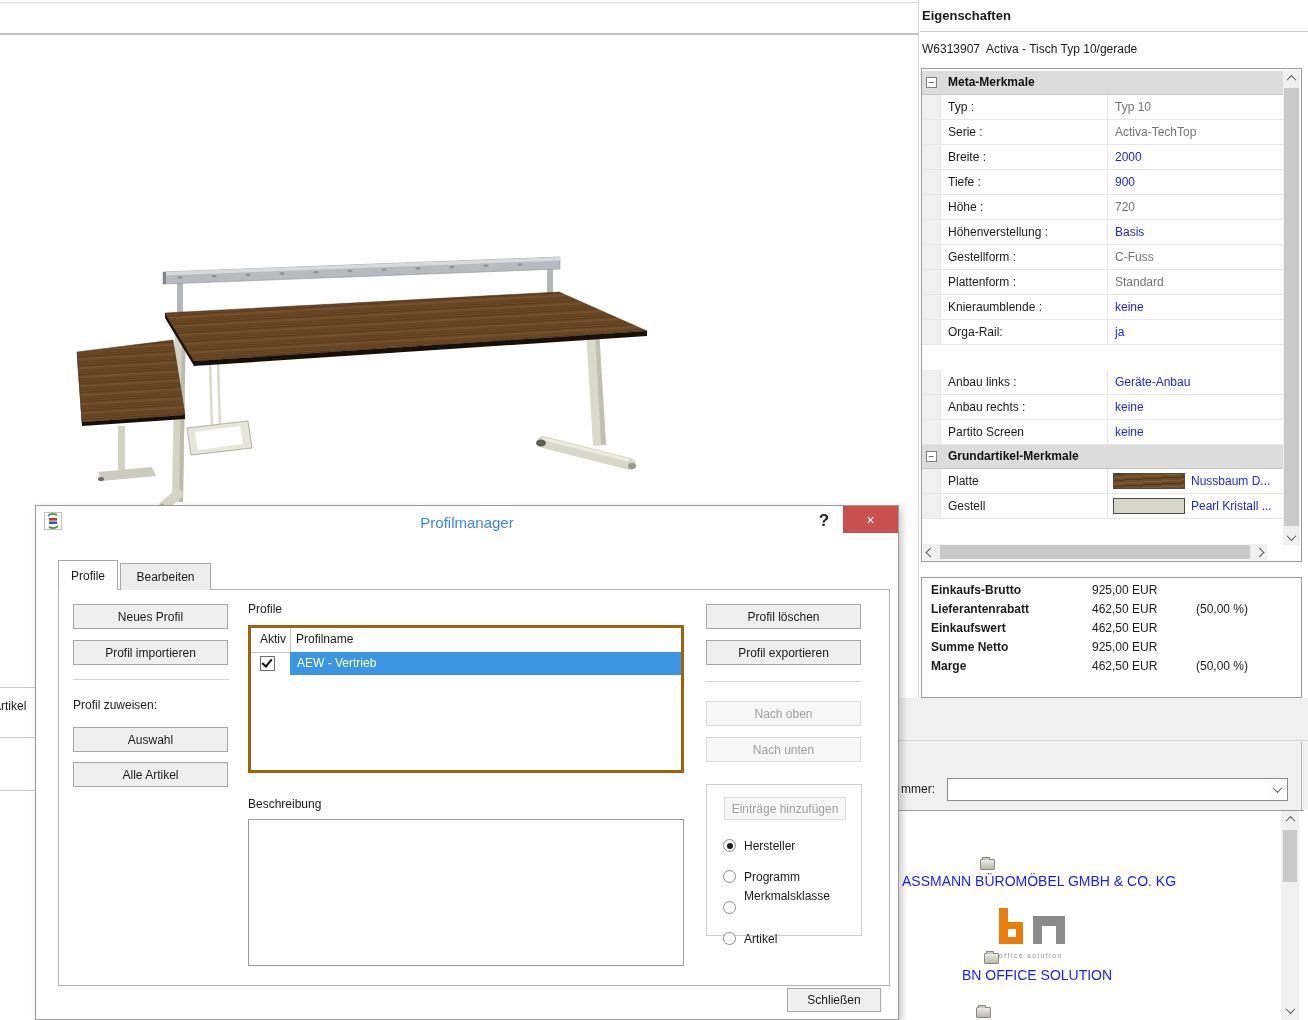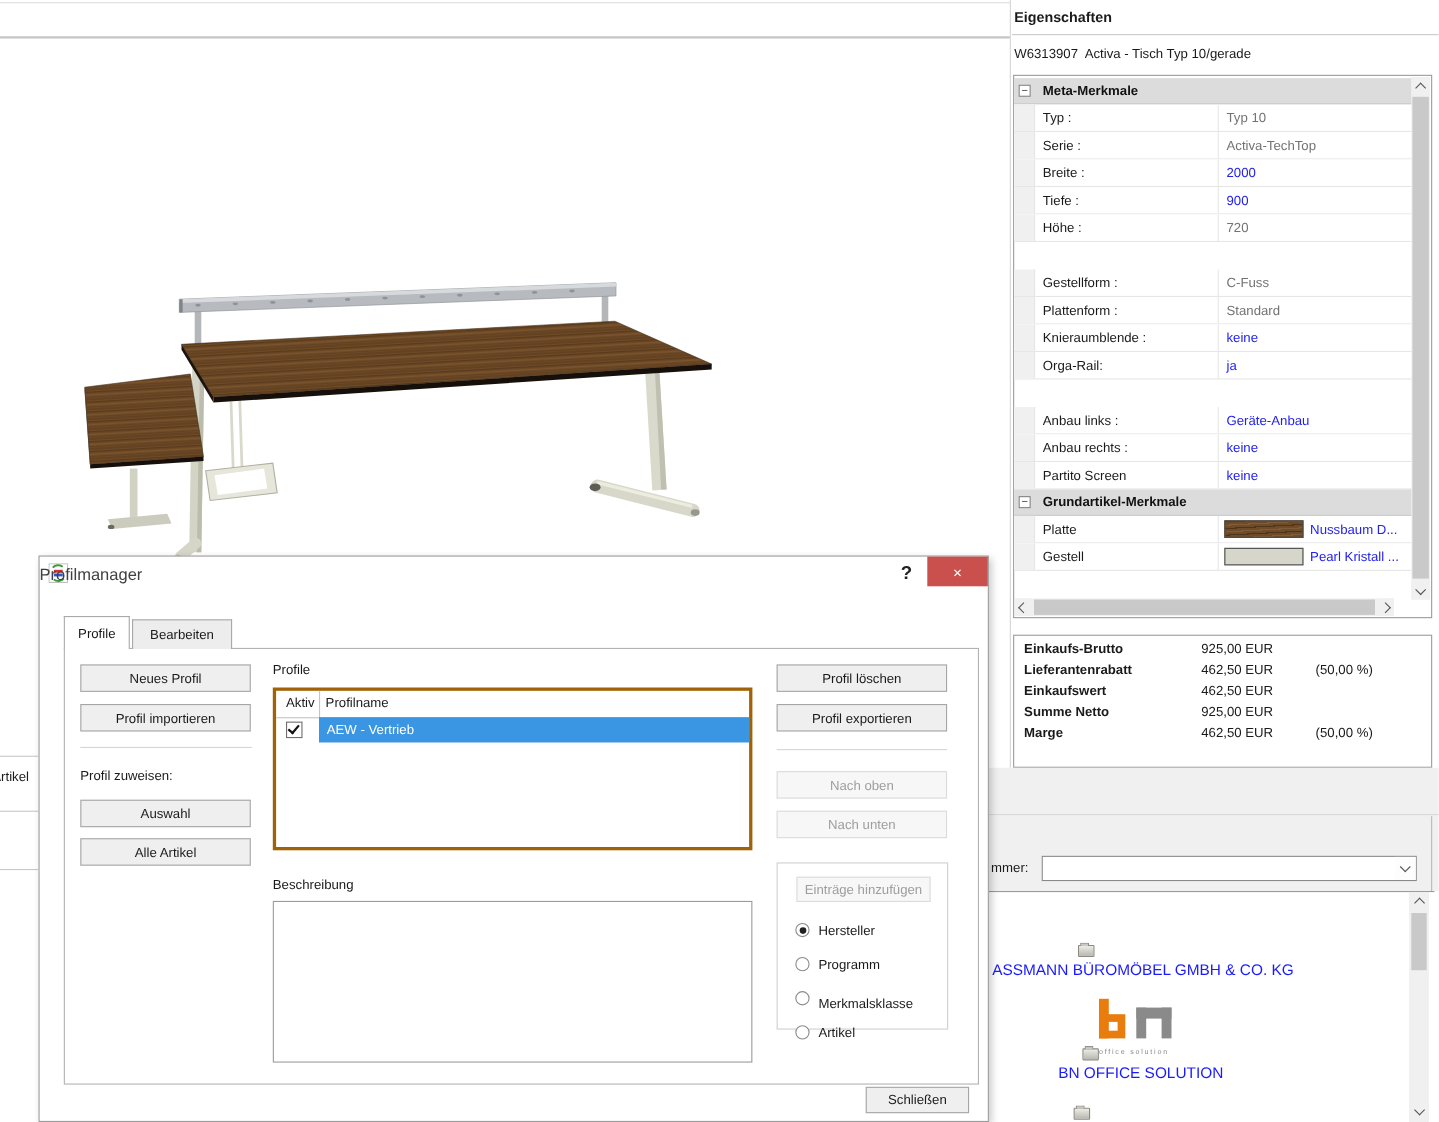--- a/index.html
+++ b/index.html
@@ -11,21 +11,21 @@
 
   
   .wbtn{position:absolute;box-sizing:border-box;background:#EFEFEF;border:1px solid #A6A6A6;
         font-size:12px;color:#1a1a1a;display:flex;align-items:center;justify-content:center;cursor:default}
   .wbtn.dis{background:#F7F7F7;border-color:#DBDBDB;color:#9E9E9E}
 
   
   #dialog{position:absolute;left:35px;top:505px;width:862px;height:513px;background:#fff;
           border:1px solid #9B9B9B;box-shadow:3px 3px 7px rgba(0,0,0,.22);z-index:50}
   #dlg-title{position:absolute;left:0;top:0;width:100%;height:38px}
-  #dlg-title-text{position:absolute;left:0;top:8px;width:100%;font-size:15px;color:#404040}
+  #dlg-title-text{position:absolute;left:0;top:8px;width:100%;text-align:center;font-size:15px;color:#3b82f6}
   #dlg-icon{position:absolute;left:8px;top:6px;width:18px;height:18px}
   #dlg-help{position:absolute;right:62px;top:3px;width:24px;height:24px;font-size:17px;font-weight:bold;
             text-align:center;line-height:24px;color:#222}
   #dlg-close{position:absolute;right:0;top:0;width:55px;height:27px;background:#C9504C;color:#fff;
              display:flex;align-items:center;justify-content:center;font-size:14px}
   .tab{position:absolute;box-sizing:border-box;border:1px solid #A9A9A9;border-bottom:none;
        display:flex;align-items:center;justify-content:center;font-size:12px}
   #tab-profile{left:22px;top:54px;width:60px;height:30px;background:#fff;z-index:3}
   #tab-bearbeiten{left:84px;top:57px;width:91px;height:27px;background:#EDEDED;z-index:2}
   #tab-page{position:absolute;left:22px;top:83px;width:832px;height:397px;background:#fff;
@@ -207,20 +207,24 @@
         <div class="pval b">2000</div>
       </div>
     <div class="prow" style="top:101px">
         <div class="plab">Tiefe :</div>
         <div class="pval b">900</div>
       </div>
     <div class="prow" style="top:126px">
         <div class="plab">Höhe :</div>
         <div class="pval g">720</div>
       </div>
+    <div class="prow" style="top:151px">
+        <div class="plab">Höhenverstellung :</div>
+        <div class="pval b">Basis</div>
+      </div>
     <div class="prow" style="top:176px">
         <div class="plab">Gestellform :</div>
         <div class="pval g">C-Fuss</div>
       </div>
     <div class="prow" style="top:201px">
         <div class="plab">Plattenform :</div>
         <div class="pval g">Standard</div>
       </div>
     <div class="prow" style="top:226px">
         <div class="plab">Knieraumblende :</div>
@@ -411,21 +415,21 @@
       <button class="wbtn dis" style="left:647px;top:111px;width:155px;height:25px">Nach oben</button>
       <button class="wbtn dis" style="left:647px;top:147px;width:155px;height:25px">Nach unten</button>
 
       <div id="groupbox">
         <button class="wbtn dis" style="left:17px;top:12px;width:122px;height:23px">Einträge hinzufügen</button>
         <span class="radio sel" style="left:16px;top:54px"></span>
         <span class="radio-label" style="left:37px;top:54px">Hersteller</span>
         <span class="radio" style="left:16px;top:85px"></span>
         <span class="radio-label" style="left:37px;top:85px">Programm</span>
         <span class="radio" style="left:16px;top:116px"></span>
-        <span class="radio-label" style="left:37px;top:120px">Merkmalsklasse</span>
+        <span class="radio-label" style="left:37px;top:104px">Merkmalsklasse</span>
         <span class="radio" style="left:16px;top:147px"></span>
         <span class="radio-label" style="left:37px;top:147px">Artikel</span>
       </div>
     </div>
 
     <button class="wbtn" style="left:751px;top:482px;width:94px;height:24px">Schließen</button>
   </div>
 
 </div>
 

